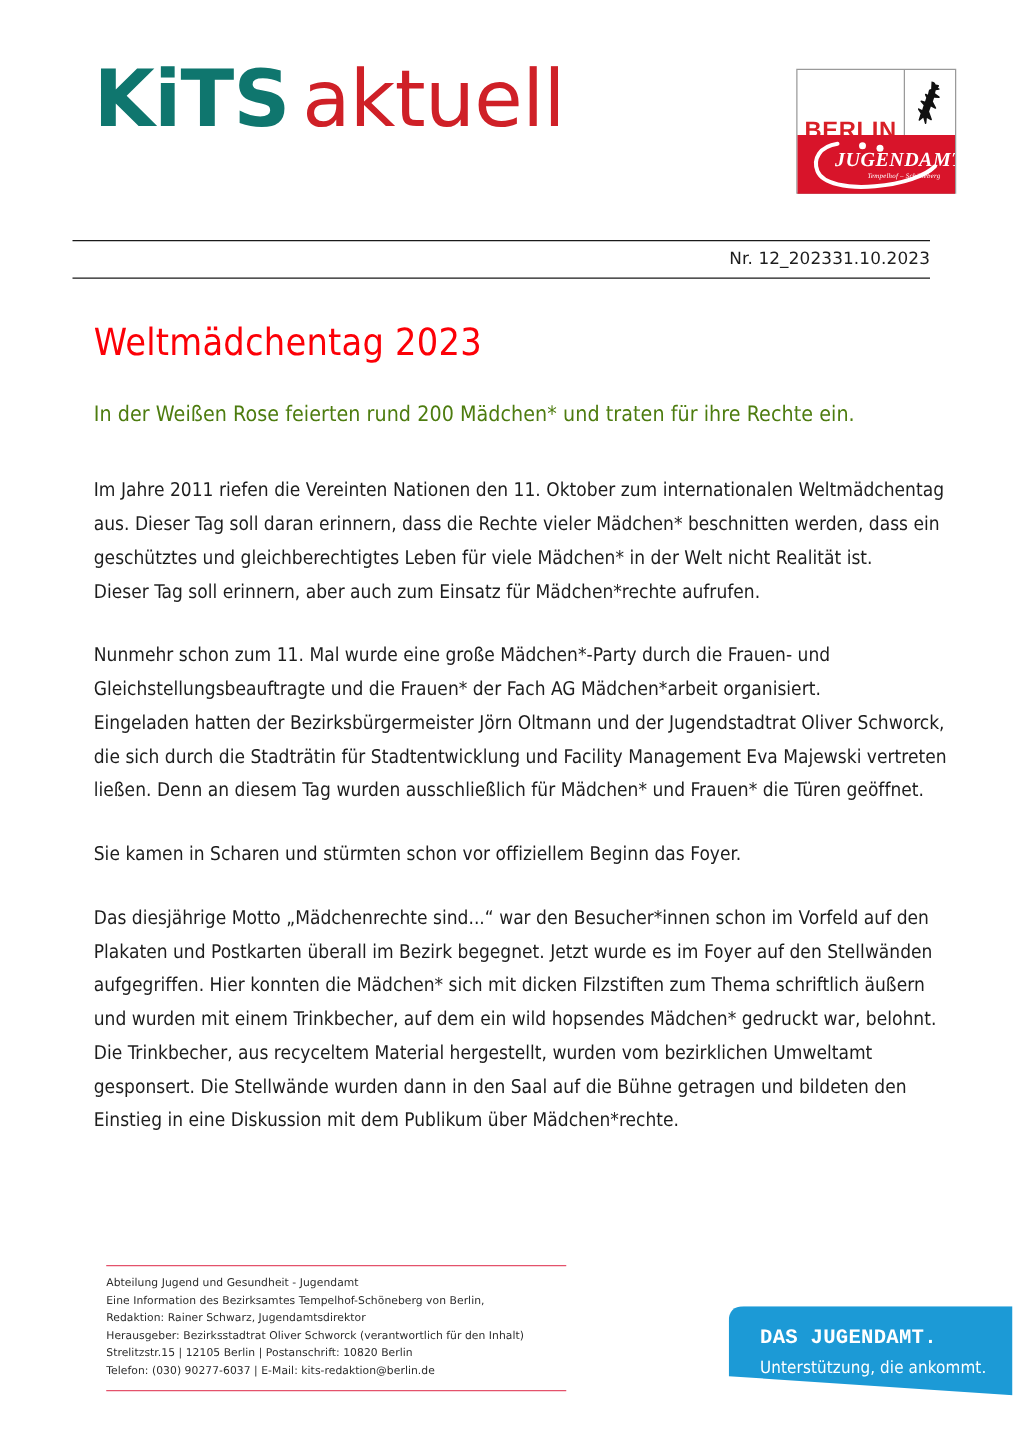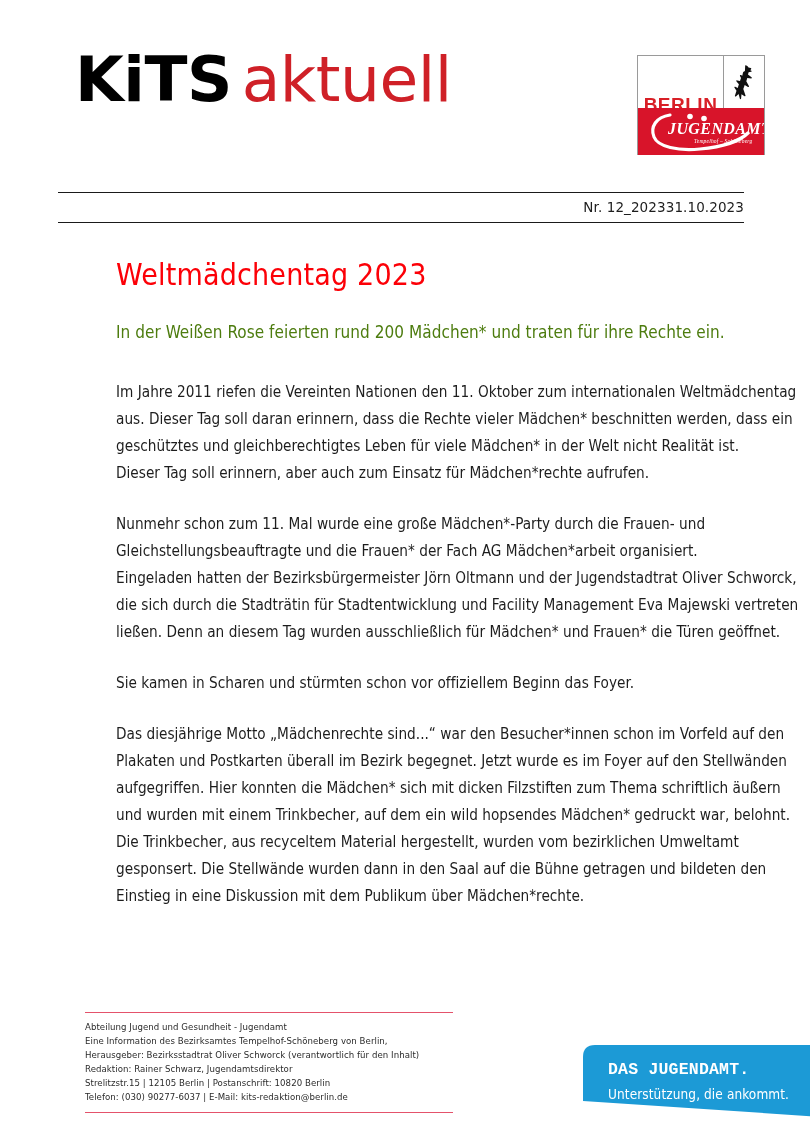--- a/index.html
+++ b/index.html
@@ -41,21 +41,21 @@
   .brand-title {
     font-family: "DejaVu Sans", sans-serif;
     font-size: 63px;
     line-height: 1.0;
     letter-spacing: -0.5px;
     white-space: nowrap;
     margin: 0;
     padding: 0;
   }
   .brand-title .kits {
-    color: #000000;
+    color: #0f766e;
     font-weight: 700;
   }
   .brand-title .aktuell {
     color: #CF2027;
     font-weight: 400;
     margin-left: 10px;
   }
 
   .brand-sub {
     margin-top: 16px;
@@ -163,21 +163,20 @@
     color: #1d1d1d;
     letter-spacing: 0.1px;
   }
 
   
   .article {
     position: absolute;
     left: 75px;
     top: 258px;
     width: 692px;
-    margin-left: 41px;
   }
 
   .headline {
     font-family: "DejaVu Sans Condensed", "DejaVu Sans", sans-serif;
     font-size: 30px;
     font-weight: 400;
     color: #FC0007;
     letter-spacing: 0.2px;
     margin: 0 0 28px 0;
     line-height: 1.15;
@@ -317,22 +316,22 @@
         <p class="body-p"><span>Im Jahre 2011 riefen die Vereinten Nationen den 11. Oktober zum internationalen Weltmädchentag aus. Dieser Tag soll daran erinnern, dass die Rechte vieler Mädchen* beschnitten werden, dass ein geschütztes und gleichberechtigtes Leben für viele Mädchen* in der Welt nicht Realität ist.</span><br><span>Dieser Tag soll erinnern, aber auch zum Einsatz für Mädchen*rechte aufrufen.</span></p>
         <p class="body-p"><span>Nunmehr schon zum 11. Mal wurde eine große Mädchen*-Party durch die Frauen- und Gleichstellungsbeauftragte und die Frauen* der Fach AG Mädchen*arbeit organisiert.</span><br><span>Eingeladen hatten der Bezirksbürgermeister Jörn Oltmann und der Jugendstadtrat Oliver Schworck, die sich durch die Stadträtin für Stadtentwicklung und Facility Management Eva Majewski vertreten ließen. Denn an diesem Tag wurden ausschließlich für Mädchen* und Frauen* die Türen geöffnet.</span></p>
         <p class="body-p"><span>Sie kamen in Scharen und stürmten schon vor offiziellem Beginn das Foyer.</span></p>
         <p class="body-p"><span>Das diesjährige Motto </span><b>„Mädchenrechte sind...“</b><span> war den Besucher*innen schon im Vorfeld auf den Plakaten und Postkarten überall im Bezirk begegnet. Jetzt wurde es im Foyer auf den Stellwänden aufgegriffen. Hier konnten die Mädchen* sich mit dicken Filzstiften zum Thema schriftlich äußern und wurden mit einem Trinkbecher, auf dem ein wild hopsendes Mädchen* gedruckt war, belohnt. Die Trinkbecher, aus recyceltem Material hergestellt, wurden vom bezirklichen Umweltamt gesponsert. Die Stellwände wurden dann in den Saal auf die Bühne getragen und bildeten den Einstieg in eine Diskussion mit dem Publikum über Mädchen*rechte.</span></p>
       </div>
   </div>
 
   <div class="footer" id="footer-block">
       <div class="footer-line">Abteilung Jugend und Gesundheit - Jugendamt</div>
       <div class="footer-line">Eine Information des Bezirksamtes Tempelhof-Schöneberg von Berlin,</div>
+      <div class="footer-line">Redaktion: Rainer Schwarz, Jugendamtsdirektor</div>
       <div class="footer-line">Herausgeber: Bezirksstadtrat Oliver Schworck (verantwortlich für den Inhalt)</div>
-      <div class="footer-line">Redaktion: Rainer Schwarz, Jugendamtsdirektor</div>
       <div class="footer-line">Strelitzstr.15  |  12105 Berlin  |   Postanschrift: 10820 Berlin</div>
       <div class="footer-line">Telefon: (030) 90277-6037  |  E-Mail: kits-redaktion@berlin.de</div>
     </div>
 
   <div class="badge">
     <svg class="badge-shape" viewBox="0 0 240 72" preserveAspectRatio="none" aria-hidden="true">
       <path d="M0,12 Q0,0 12,0 L240,0 L240,72 L0,56 Z" fill="#1C9AD6"></path>
     </svg>
     <div class="badge-text">
       <div class="badge-title">DAS JUGENDAMT.</div>

